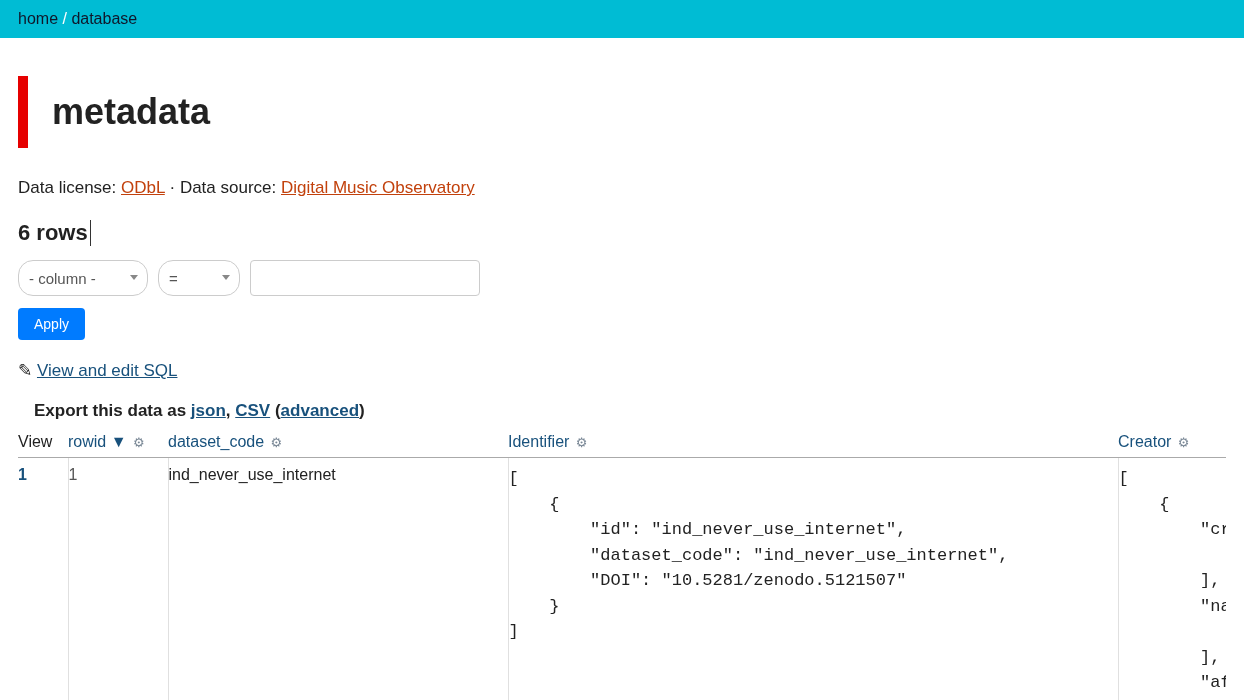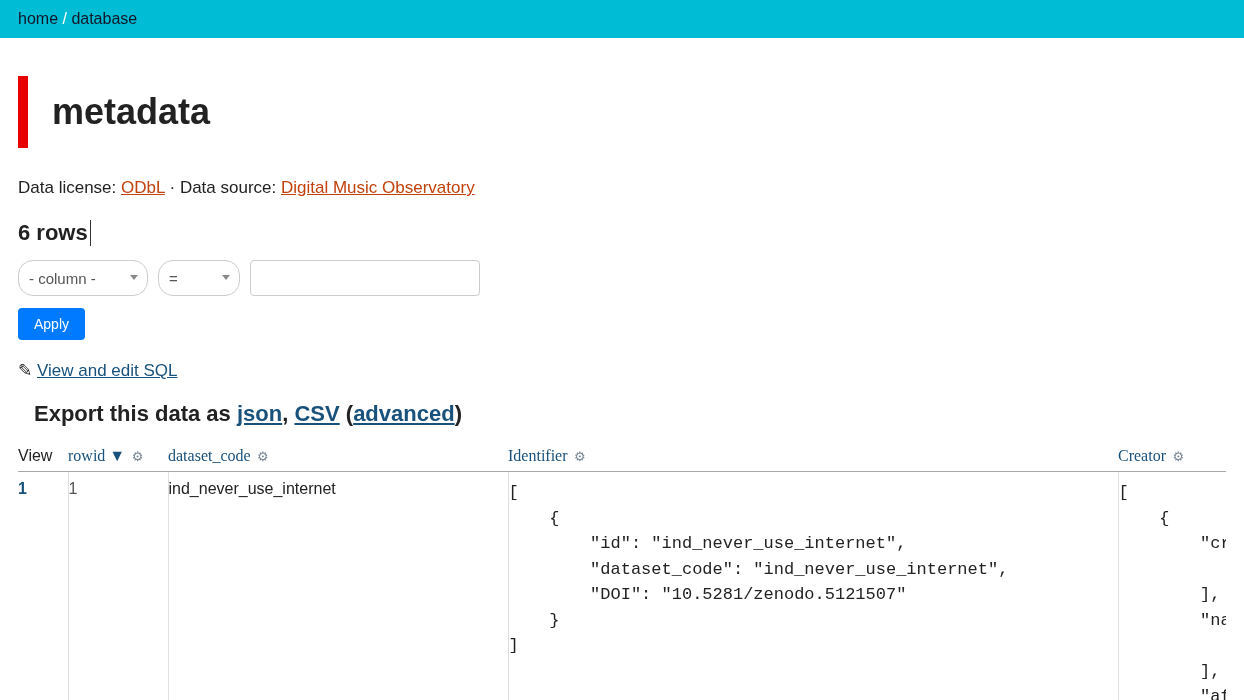--- a/index.html
+++ b/index.html
@@ -16,30 +16,30 @@
 .filter-row { display: flex; gap: 10px; margin-bottom: 12px; }
 .select-wrap { position: relative; }
 select.filter { height: 36px; border: 1px solid #ccc; border-radius: 15px; background: #fff; padding: 0 28px 0 10px; font-size: 15px; color: #555; appearance: none; cursor: pointer; }
 select.col { width: 130px; }
 select.op { width: 82px; }
 .select-wrap::after { content: ""; position: absolute; right: 10px; top: 15px; border-left: 4px solid transparent; border-right: 4px solid transparent; border-top: 5px solid #888; pointer-events: none; }
 input.filter-val { height: 36px; width: 230px; border: 1px solid #ccc; border-radius: 4px; padding: 0 10px; font-size: 15px; }
 .apply-btn { background: #007bff; color: #fff; border: none; border-radius: 4px; padding: 8px 16px; font-size: 14px; cursor: pointer; margin-bottom: 20px; }
 .sql-link { margin-bottom: 20px; font-size: 17px; }
 .sql-link a { color: #18517c; text-decoration: underline; }
-.export-line { margin-bottom: 16px; font-size: 22px; padding-left: 16px; }
+.export-line { margin-bottom: 8px; font-size: 17px; padding-left: 16px; }
 .export-line strong { font-weight: 700; }
 .export-line a { color: #18517c; text-decoration: underline; font-weight: 700; }
 .facets-line { margin-bottom: 18px; font-size: 17px; }
 .facets-line a { color: #18517c; text-decoration: underline; }
 table { border-collapse: collapse; width: 100%; min-width: 1400px; }
 th { text-align: left; font-weight: 400; font-size: 16px; padding: 4px 10px 6px 0; color: #18517c; border-bottom: 1px solid #aaa; white-space: nowrap; vertical-align: bottom; }
 th.link-col { color: #222; }
 th .gear { color: #7a8896; font-size: 13px; margin-left: 2px; }
-th a { color: #18517c; text-decoration: none; font-family: Liberation Serif, serif; }
+th a { color: #18517c; text-decoration: none; }
 td { vertical-align: top; padding: 8px 10px 8px 0; font-size: 16px; border-right: 1px solid #e0e0e0; }
 td.link-cell a { color: #18517c; font-weight: 600; text-decoration: none; }
 td.rowid-cell { color: #555; }
 td.code-cell pre { font-family: "Courier New", monospace; font-size: 17px; line-height: 1.5; white-space: pre; margin: 0; }
 .scroll-wrap { overflow-x: hidden; width: 100%; }
 </style>
 </head>
 <body>
 
 <div class="header">

